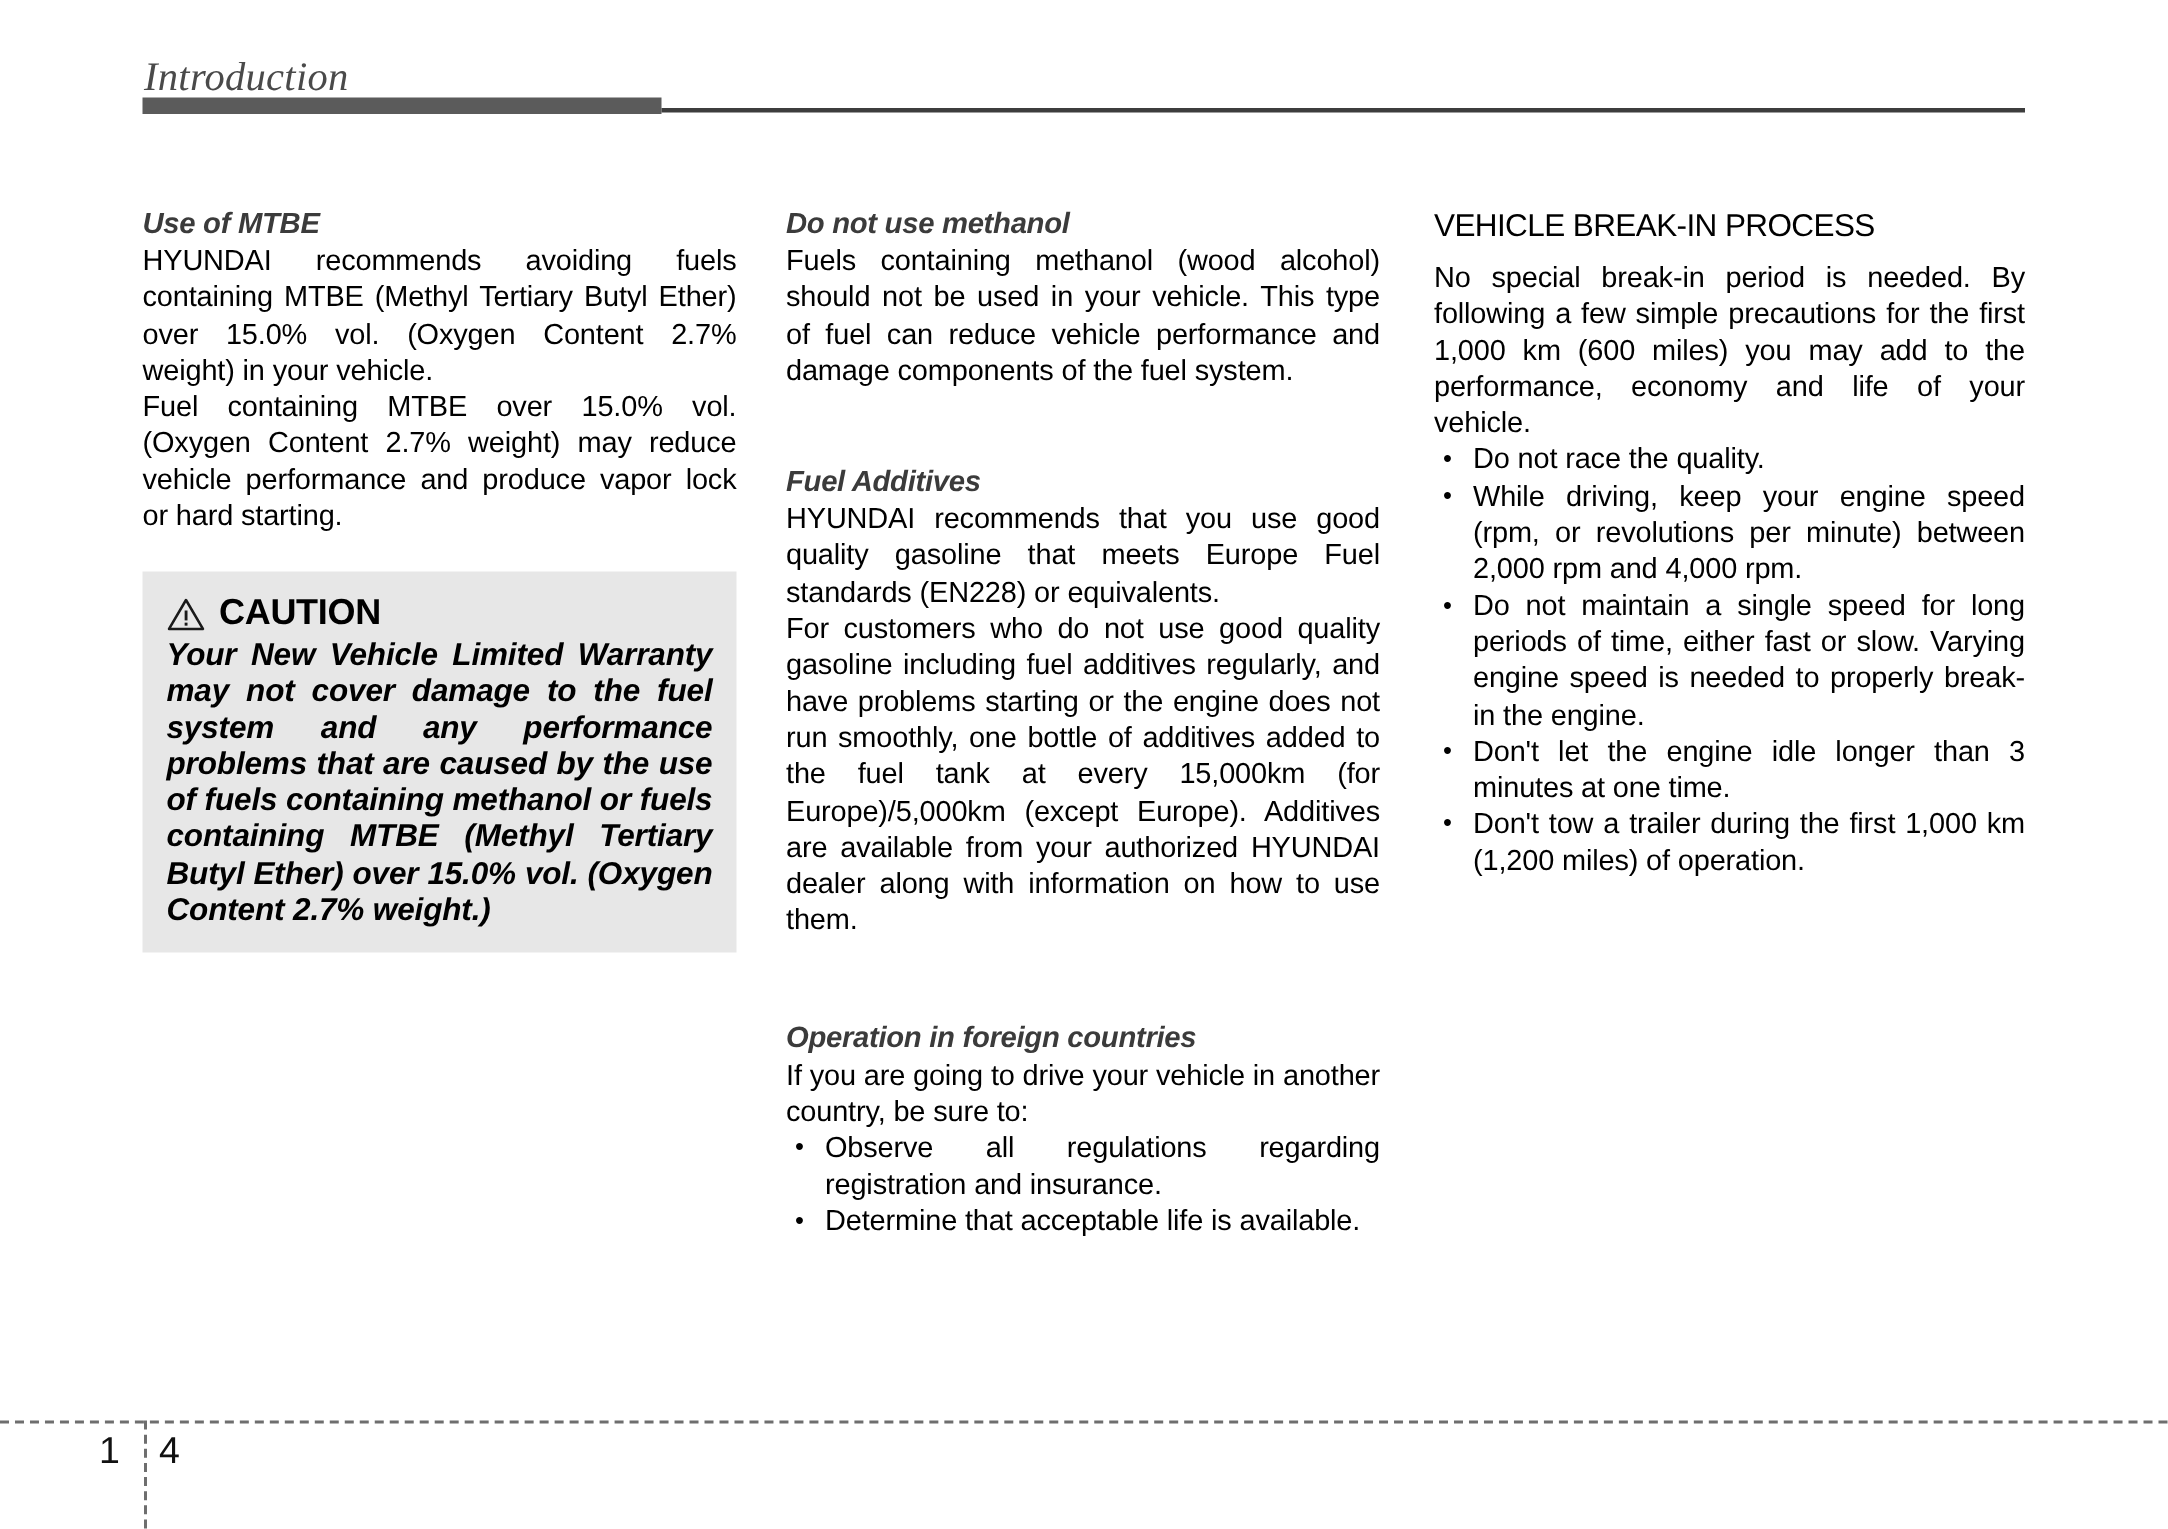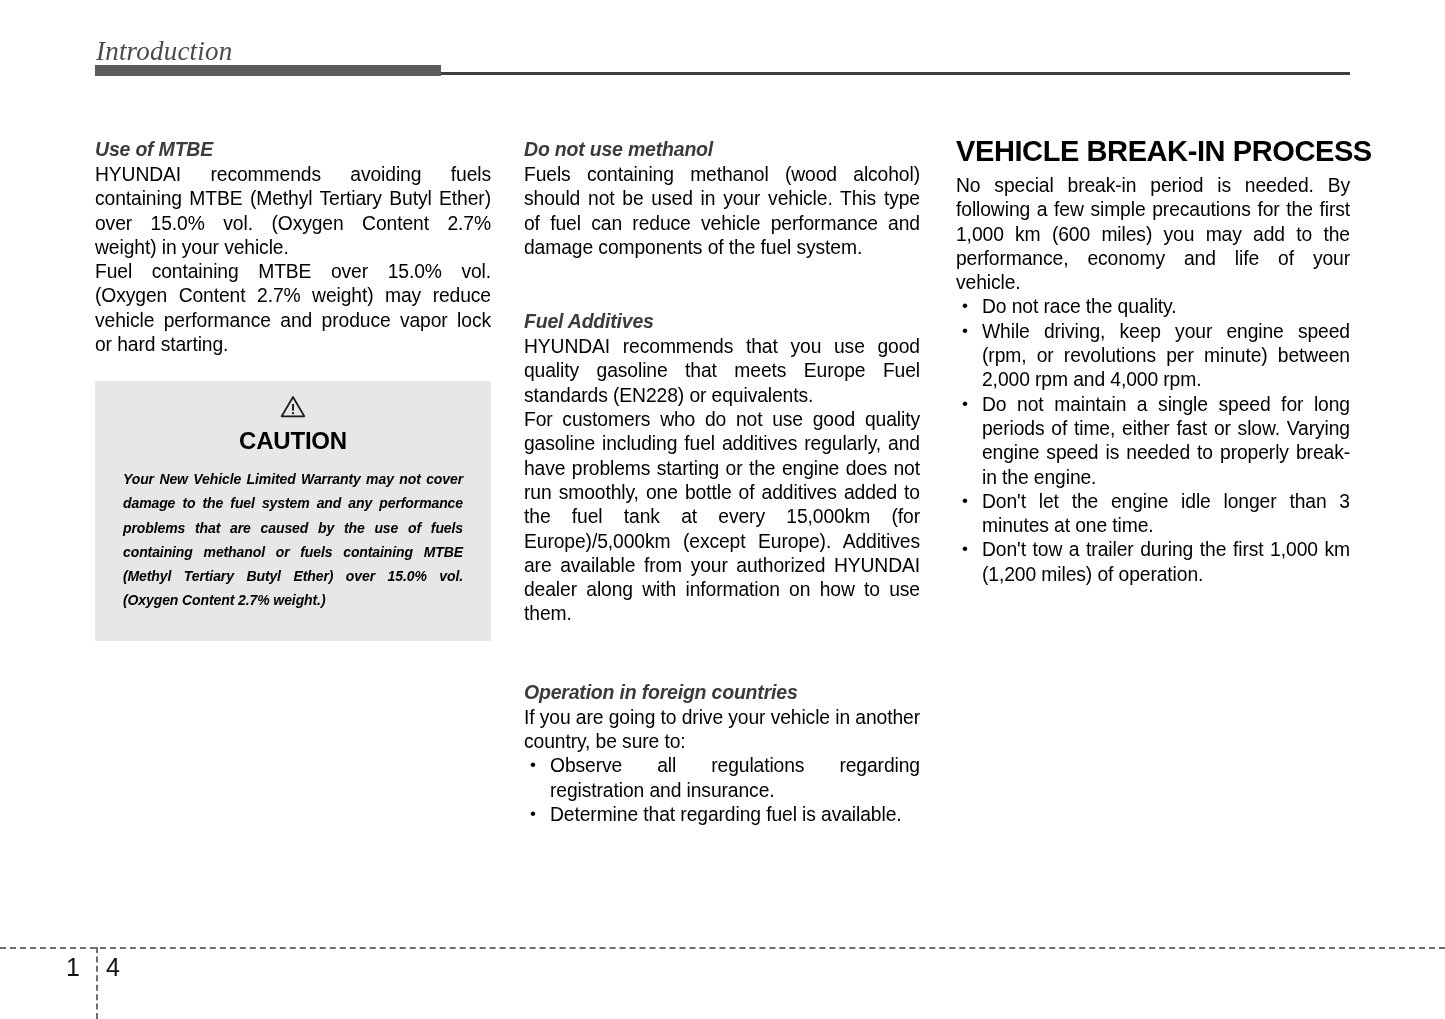--- a/index.html
+++ b/index.html
@@ -66,22 +66,22 @@
   .subhead {
     font-size: 19.5px;
     font-weight: bold;
     font-style: italic;
     color: #3b3b3b;
     line-height: 26px;
     margin: 0 0 1px 0;
     letter-spacing: -0.2px;
   }
   .bighead {
-    font-size: 29px;
-    font-weight: bold;
+    font-size: 21px;
+    font-weight: normal;
     color: #000000;
     line-height: 30px;
     margin: 0 0 8px 0;
     letter-spacing: -0.4px;
     white-space: nowrap;
   }
   p.body {
     font-size: 19.3px;
     line-height: 24.3px;
     margin: 0;
@@ -125,44 +125,43 @@
     width: 396px;
     box-sizing: border-box;
     background: #e7e7e7;
     padding: 14px 16px 16px 16px;
   }
   #caution-head {
     display: flex;
     align-items: center;
     gap: 9px;
     margin-bottom: 2px;
-    flex-direction: column;
   }
   #caution-head .warn-tri {
     width: 26px;
     height: 23px;
     flex: 0 0 auto;
     display: block;
   }
   #caution-title {
     font-size: 24px;
     font-weight: bold;
     line-height: 28px;
     letter-spacing: -0.2px;
     color: #000;
   }
   #caution-body {
-    font-size: 14px;
+    font-size: 21px;
     font-weight: bold;
     font-style: italic;
     line-height: 24.3px;
     text-align: justify;
     letter-spacing: -0.1px;
     color: #000;
-    margin: 12px;
+    margin: 0;
   }
 
   
   #footer-rule {
     position: absolute;
     left: 0;
     top: 947px;
     width: 1445px;
     height: 0;
     border-top: 2px dashed #6e6e6e;
@@ -240,21 +239,21 @@
   <p class="body">For customers who do not use good quality gasoline including fuel additives regularly, and have problems starting or the engine does not run smoothly, one bottle of additives added to the fuel tank at every 15,000km (for Europe)/5,000km (except Europe). Additives are available from your authorized HYUNDAI dealer along with information on how to use them.</p>
 
   <div class="spacer-lg"></div>
 
   <h2 class="subhead">Operation in foreign countries</h2>
 
   <p class="body">If you are going to drive your vehicle in another country, be sure to:</p>
 
   <ul class="bullets">
     <li>Observe all regulations regarding registration and insurance.</li>
-    <li>Determine that regarding fuel is available.</li>
+    <li>Determine that acceptable life is available.</li>
   </ul>
 
 </div>
 
 <div class="column" id="col-right">
 
   <h1 class="bighead">VEHICLE BREAK-IN PROCESS</h1>
 
   <p class="body">No special break-in period is needed. By following a few simple precautions for the first 1,000 km (600 miles) you may add to the performance, economy and life of your vehicle.</p>
 

